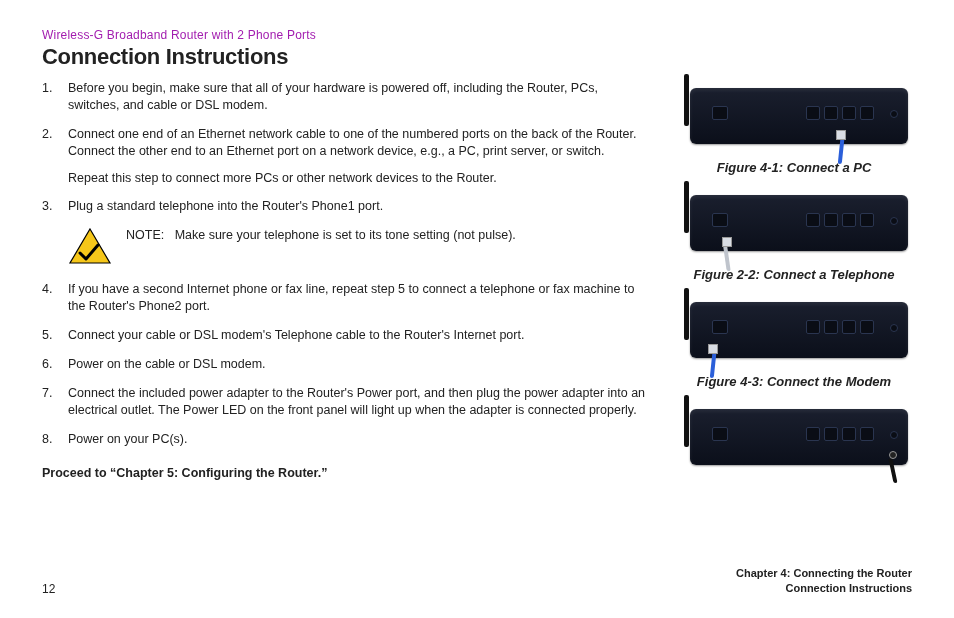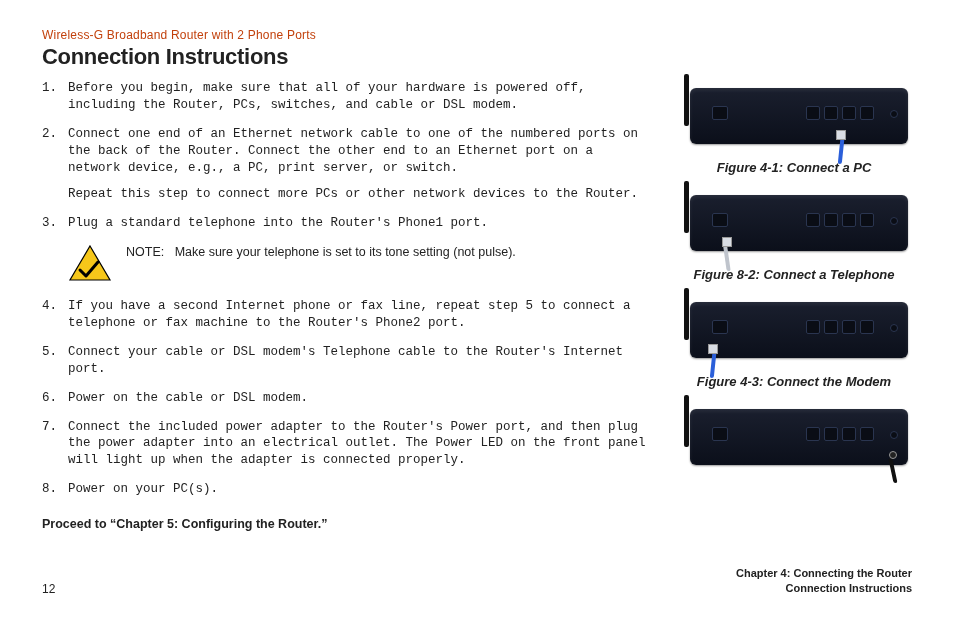--- a/index.html
+++ b/index.html
@@ -1,23 +1,23 @@
 <!DOCTYPE html>
 <html><head>
 <meta charset="utf-8">
 <style>
   * { box-sizing: border-box; margin: 0; padding: 0; }
   html, body { width: 954px; height: 618px; background: #fff; font-family: Arial, Helvetica, sans-serif; color: #222; }
   .page { position: relative; width: 954px; height: 618px; padding: 28px 42px 20px 42px; }
-  .header-sub { font-size: 12px; color: #c2410c; letter-spacing: 0.2px; margin-bottom: 2px; }
+  .header-sub { font-size: 12px; color: #a21caf; letter-spacing: 0.2px; margin-bottom: 2px; }
   .title { font-size: 22px; font-weight: 900; letter-spacing: -0.3px; font-stretch: condensed; margin-bottom: 10px; }
   .columns { display: flex; gap: 24px; }
   .main { flex: 1 1 auto; font-size: 12.5px; line-height: 1.35; }
   .side { width: 236px; flex: 0 0 236px; }
-  ol.steps { list-style: none; counter-reset: step; font-family: Liberation Mono, monospace; }
+  ol.steps { list-style: none; counter-reset: step; }
   ol.steps > li { counter-increment: step; position: relative; padding-left: 26px; margin-bottom: 12px; }
   ol.steps > li::before { content: counter(step) "."; position: absolute; left: 0; top: 0; font-size: 12.5px; }
   .sub { margin-top: 10px; }
   .note-row { display: flex; align-items: flex-start; gap: 14px; margin: 8px 0 14px 26px; }
   .note-text { font-size: 12.5px; }
   .note-label { font-weight: 400; }
   .warn-icon { width: 44px; height: 40px; flex: 0 0 44px; }
   .proceed { text-align: left; font-weight: 700; font-size: 12.5px; margin-top: 18px; }
   .figure { margin-bottom: 12px; text-align: center; }
   .fig-img { width: 228px; height: 74px; position: relative; margin: 0 auto 6px auto; }
@@ -115,21 +115,21 @@
                 <div class="port"></div>
                 <div class="port"></div>
               </div>
             <div class="pwr"></div>
           </div>
           <div class="cable" style="left:40px;">
               <div class="plug"></div>
               <div class="wire-grey"></div>
             </div>
         </div>
-        <div class="fig-caption">Figure 8-2: Connect a Telephone</div>
+        <div class="fig-caption">Figure 2-2: Connect a Telephone</div>
       </div>
 
       <div class="figure">
         <div class="fig-img">
           <div class="antenna"></div>
           <div class="router">
             <div class="port-left"></div>
             <div class="ports">
                 <div class="port"></div>
                 <div class="port"></div>

